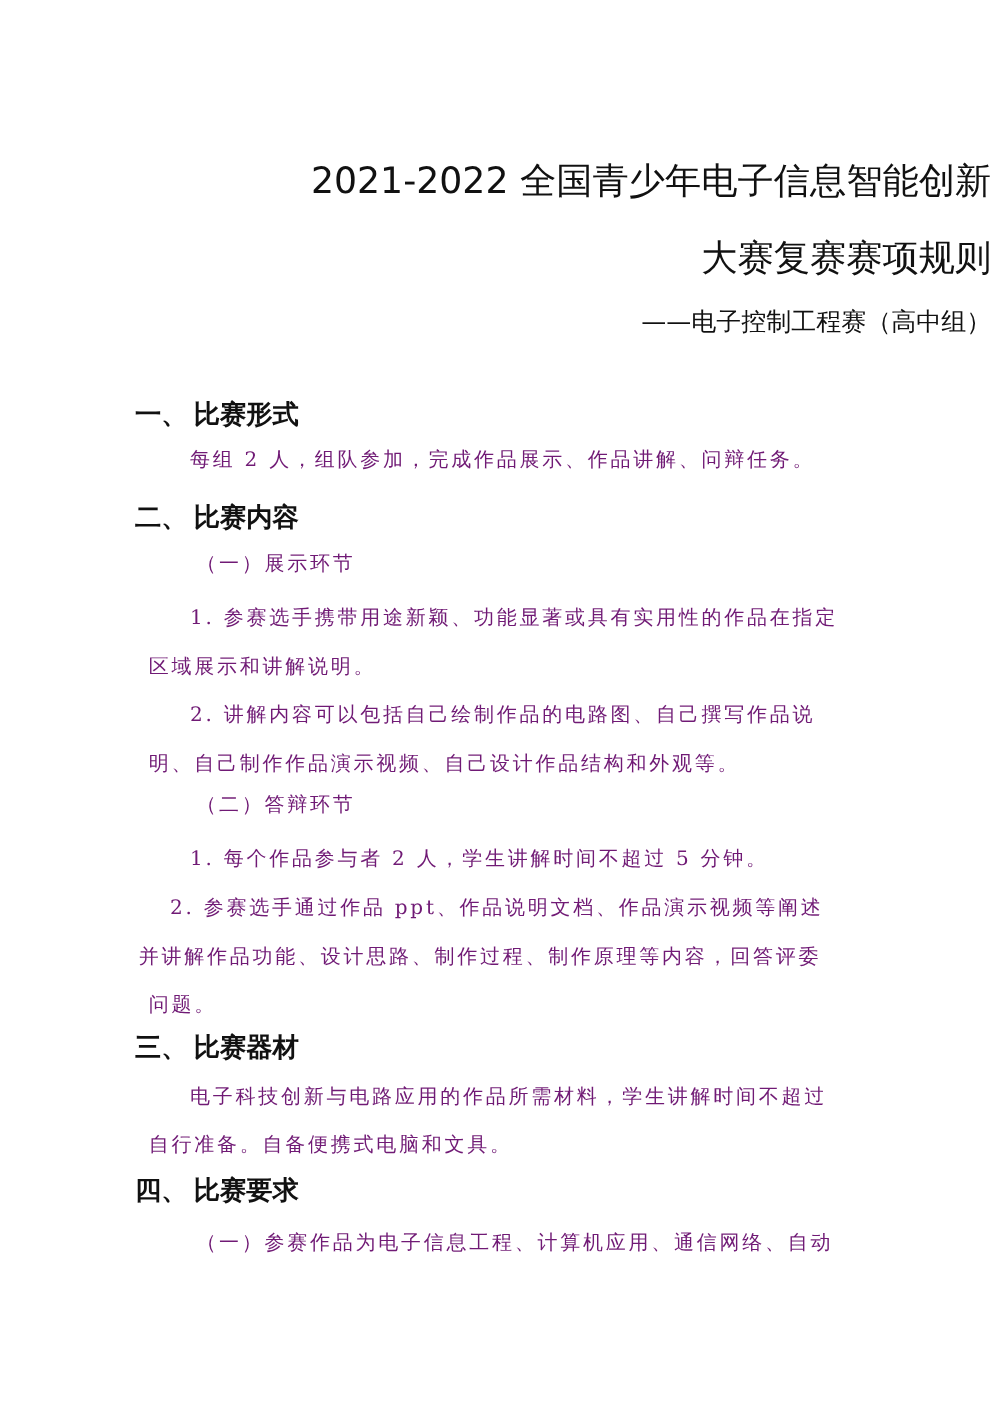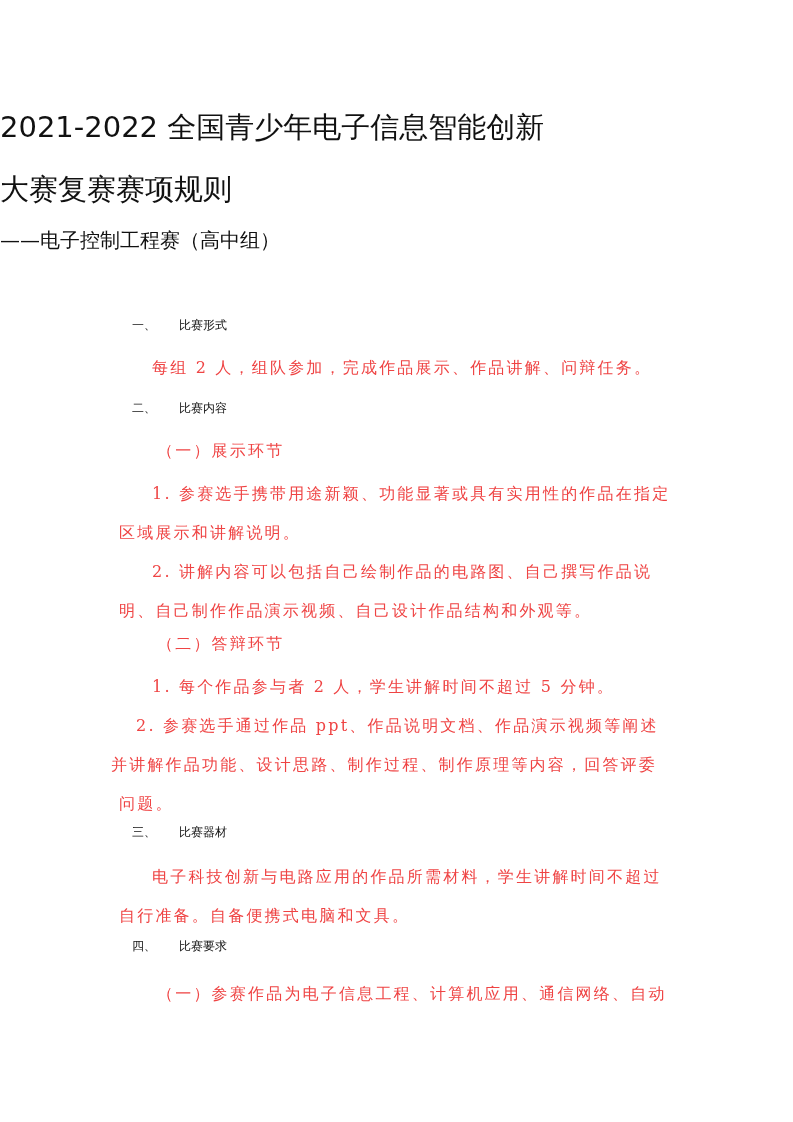--- a/index.html
+++ b/index.html
@@ -1,32 +1,32 @@
 <!DOCTYPE html>
 <html><head>
   <meta charset="utf-8">
   <style>
     html, body { margin: 0; padding: 0; background: #ffffff; }
     body { width: 793px; height: 1122px; position: relative; overflow: hidden; color: #111; }
     .page { position: absolute; left: 0; top: 0; width: 793px; height: 1122px; background: #fff; }
     .title1, .title2, .subtitle {
-      position: absolute; left: 0; width: 793px; text-align: left;
-      font-family: "DejaVu Sans", "Liberation Sans", sans-serif; color: #111; white-space: nowrap;
+      position: absolute; left: 0; width: 793px; text-align: right;
+      font-family: "DejaVu Sans", "Liberation Sans", sans-serif; color: #111; white-space: nowrap; margin-top: 17px;
     }
     .title1 { top: 108px; font-size: 29px; letter-spacing: 0px; }
     .title2 { top: 170px; font-size: 29px; }
     .subtitle { top: 227px; font-size: 20px; }
     .h1 {
-      position: absolute; left: 132px; font-family: "DejaVu Sans", "Liberation Sans", sans-serif;
-      font-weight: normal; font-size: 12px; white-space: nowrap;
+      position: absolute; left: 108px; font-family: "DejaVu Sans", "Liberation Sans", sans-serif;
+      font-weight: bold; font-size: 21px; white-space: nowrap;
     }
     .h1 .num { display: inline-block; width: 47px; }
     .p {
       position: absolute; font-family: "DejaVu Serif", "Liberation Serif", serif;
-      font-size: 16px; white-space: nowrap; letter-spacing: 2.2px; color: #ef4444;
+      font-size: 16px; white-space: nowrap; letter-spacing: 2.2px; color: #701a75;
     }
   </style>
 </head>
 <body>
 
 <div class="page">
   <div class="title1">2021-2022 全国青少年电子信息智能创新</div>
   <div class="title2">大赛复赛赛项规则</div>
   <div class="subtitle">——电子控制工程赛（高中组）</div>
 

